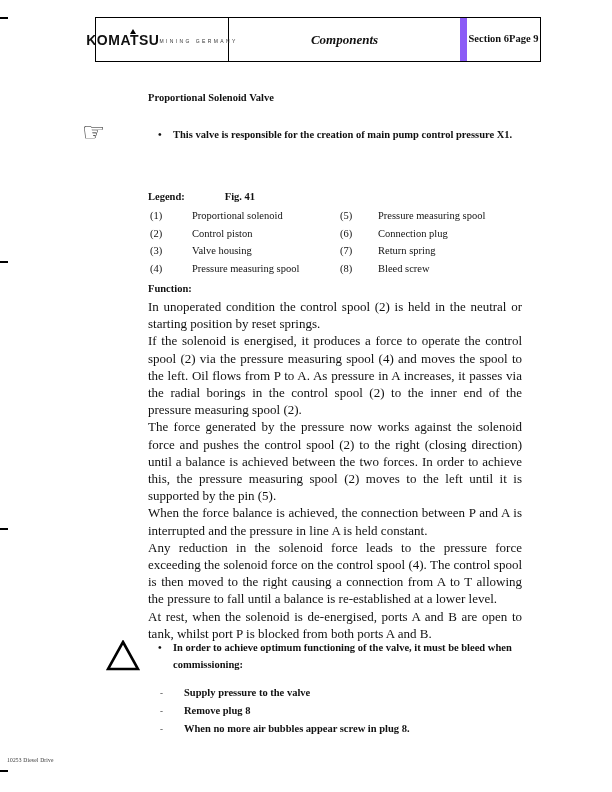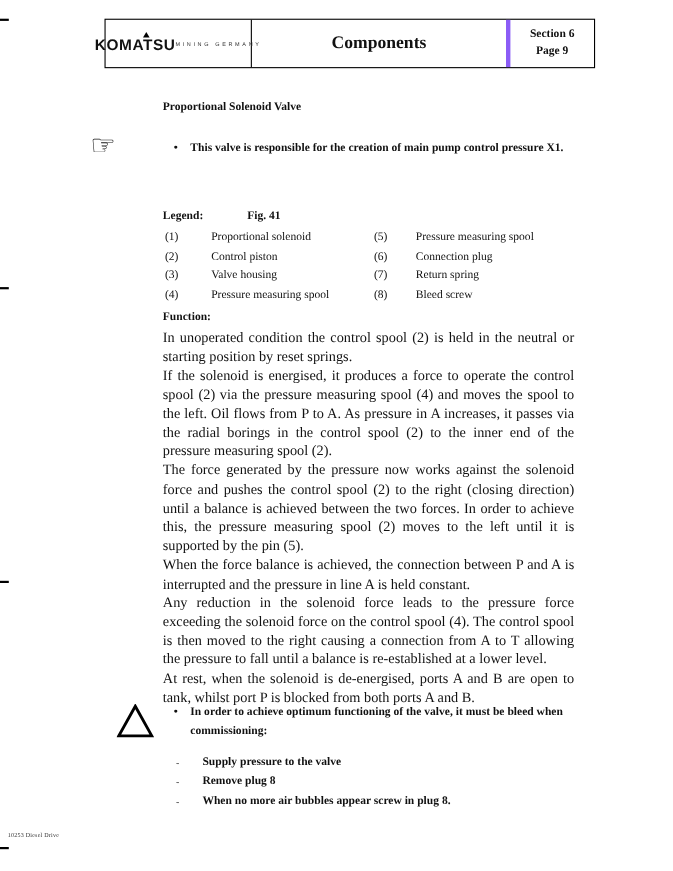--- a/index.html
+++ b/index.html
@@ -28,25 +28,25 @@
     width:0; height:0;
     border-left:3px solid transparent; border-right:3px solid transparent;
     border-bottom:5px solid #000;
   }
   .logo-sub {
     font-family:"Liberation Sans", sans-serif; font-size:5px; letter-spacing:2.4px;
     margin-top:3px; color:#333; white-space:nowrap;
   }
   .header-center {
     flex:1; display:flex; align-items:center; justify-content:center;
-    font-weight:bold; font-size:16px;
+    font-weight:bold; font-size:13px;font-style:italic;
   }
   .header-right {
-    width:80px; border-left:4px solid #8b5cf6; box-sizing:border-box;
-    display:flex; flex-direction:column; align-items:center; justify-content:center;
+    width:80px; border-left:7px solid #8b5cf6; box-sizing:border-box;
+    display:flex; flex-direction:row; align-items:center; justify-content:center;
     font-weight:bold; font-size:10.5px; line-height:1.35; text-align:center;
   }
 
   
   .doc-title { position:absolute; left:148px; top:92px; font-weight:bold; font-size:10.5px;text-align:right; }
 
   .hand { position:absolute; left:82px; top:120px; font-size:26px; line-height:1; }
 
   .intro {
     position:absolute; left:158px; top:126px; width:364px;

